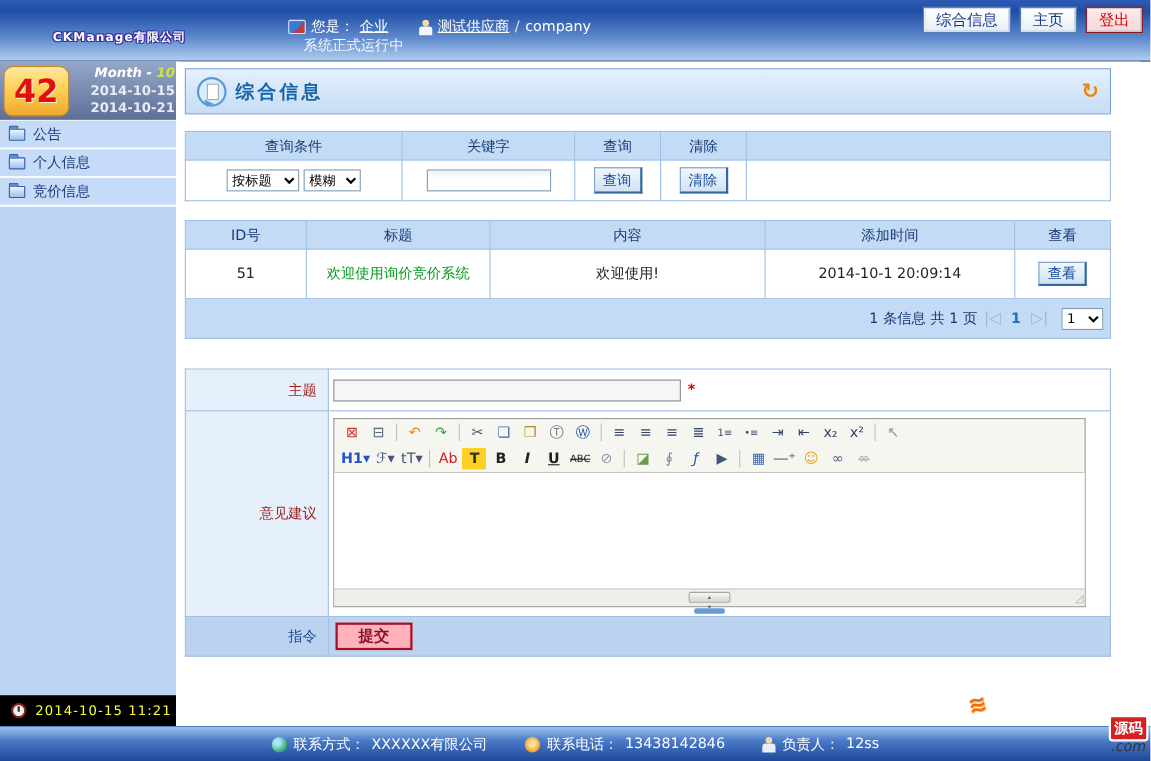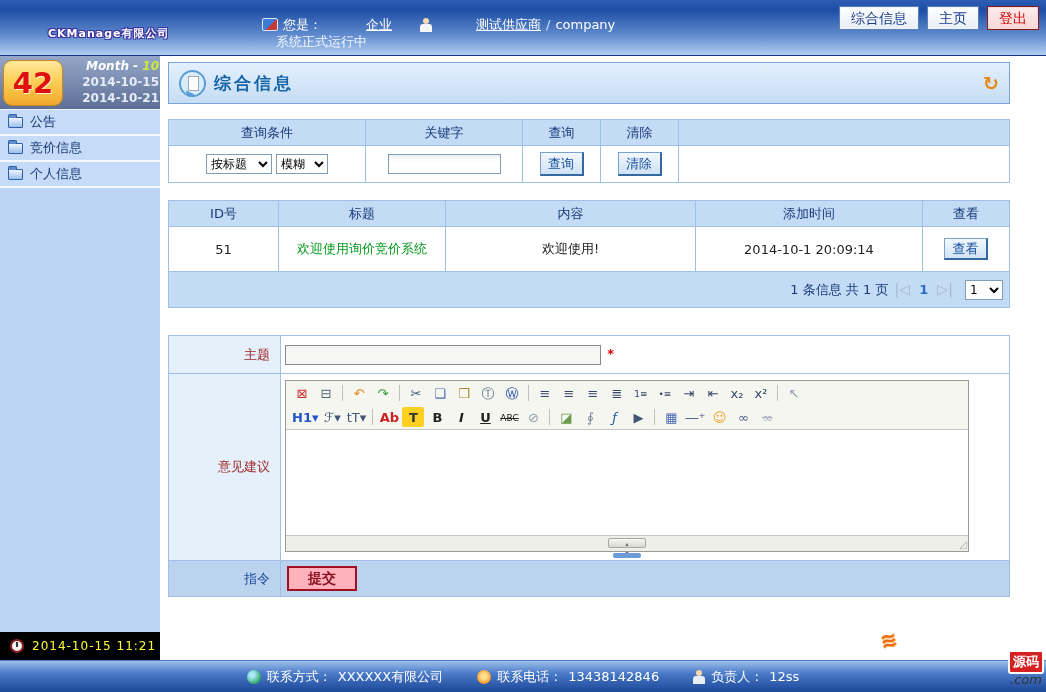--- a/index.html
+++ b/index.html
@@ -7,21 +7,21 @@
   body { font-family:"DejaVu Sans","Liberation Sans",sans-serif; font-size:13px; background:#fff; position:relative; }
 
   
   .topbar { position:absolute; left:0; top:0; width:1046px; height:56px;
     background:linear-gradient(180deg,#2e5cb4 0%,#1e4ea6 18%,#5d88cc 62%,#aecdf0 100%);
     border-bottom:1px solid #16397c; color:#fff; }
   .logo { position:absolute; left:48px; top:26px; font-size:11px; font-weight:bold; color:#fff;
     text-shadow:1px 1px 0 #3b2f9e, -1px -1px 0 #3b2f9e, 1px -1px 0 #3b2f9e, -1px 1px 0 #3b2f9e; letter-spacing:1px; }
   .user-block { position:absolute; left:262px; top:16px; line-height:17px; }
   .user-line { display:flex; align-items:center; gap:5px; font-size:13px; }
-  .user-line a { color:#fff; text-decoration:underline;margin-left:39px; }
+  .user-line a { color:#fff; text-decoration:underline; }
   .marquee-line { margin-left:14px; font-size:13px; color:#f2f6ff; }
   .ico-pc { display:inline-block; width:16px; height:13px; background:linear-gradient(135deg,#3a7ad8 0 55%,#c23a3a 55% 100%); border:1px solid #dce8fa; border-radius:2px; }
   .ico-user-top { display:inline-block; width:12px; height:14px; position:relative; }
   .ico-user-top::before { content:""; position:absolute; left:3px; top:0; width:6px; height:6px; border-radius:50%; background:#f5d9a8; }
   .ico-user-top::after { content:""; position:absolute; left:0; top:6px; width:12px; height:8px; border-radius:3px 3px 0 0; background:#f4f6fa; }
   .topbar-buttons { position:absolute; right:8px; top:7px; display:flex; gap:10px; }
   .tb-btn { height:22px; padding:2px 10px; background:linear-gradient(#ffffff,#e8eef6); border:1px solid #f0f4fa; outline:1px solid #5a80b8;
     color:#1a3a8a; font-size:14px; cursor:pointer; font-family:inherit; }
   .tb-btn.logout { color:#cc0000; border-color:#f6dada; outline-color:#8a1a1a; background:linear-gradient(#ffeaea,#f6d8d8); }
 
@@ -67,21 +67,21 @@
     color:#1a50a0; font-size:13px; font-family:inherit; cursor:pointer; }
   .data-tbl { margin-top:17px; }
   .data-row td { height:45px; background:#fff; text-align:center; color:#222; }
   .cell-title { color:#089a20; }
   .pager-row td { height:36px; background:#c3dbf5; text-align:right; color:#1a3a7a; padding-right:6px; }
   .pg-ico { color:#a8b6cc; font-size:14px; margin:0 2px; cursor:pointer; }
   .pg-num { color:#2a6ac0; font-weight:bold; margin:0 3px; }
   .pg-sel { width:38px; margin-left:6px; }
 
   .form-tbl { margin-top:27px; }
-  .lbl-cell { width:112px; background:#e6f0fb; text-align:right; padding-right:10px; color:#9a2222; }
+  .lbl-cell { width:130px; background:#e6f0fb; text-align:right; padding-right:10px; color:#9a2222; }
   .form-tbl td { vertical-align:middle; }
   .row-subject td { height:38px; }
   .subj-input { width:316px; height:20px; border:1px solid #868a8e; background:#f6f6f4; margin-left:4px; vertical-align:middle; }
   .req { color:#e00000; font-weight:bold; margin-left:2px; }
   .row-editor .edit-cell { background:#fff; padding:6px 0 8px 4px; }
   .editor { width:684px; border:1px solid #9a9a96; background:#f6f6f1; position:relative; }
   .tb-row { display:flex; align-items:center; flex-wrap:nowrap; padding:2px 4px; }
   .tb-ic { display:inline-block; min-width:22px; height:20px; line-height:20px; text-align:center; font-size:13px; margin:0 1px; cursor:pointer; border:1px solid transparent; border-radius:2px; white-space:nowrap; }
   .tb-sep { display:inline-block; width:1px; height:16px; background:#c0c0ba; margin:0 4px; }
   .edit-area { background:#fff; border-top:1px solid #c8c8c2; height:106px; cursor:text; }
@@ -149,25 +149,25 @@
       <div class="cal-date">2014-10-15</div>
       <div class="cal-date">2014-10-21</div>
     </div>
   </div>
   <div class="menu-item">
     <span class="folder"></span>
     <span>公告</span>
   </div>
   <div class="menu-item">
     <span class="folder"></span>
-    <span>竞价信息</span>
+    <span>个人信息</span>
   </div>
   <div class="menu-item">
     <span class="folder"></span>
-    <span>个人信息</span>
+    <span>竞价信息</span>
   </div>
 </div>
 <div class="sidebar-status">
   <span class="clock-ico"></span>
   <span class="status-time">2014-10-15 11:21</span>
 </div>
 <div class="vsep"></div>
 <div class="collapse-arrow">◂</div>
 
 <div class="main">
@@ -286,21 +286,21 @@
                   <span class="tb-ic" style="color: rgb(51, 68, 102);">x₂</span>
                   <span class="tb-ic" style="color: rgb(51, 68, 102);">x²</span>
                   <span class="tb-sep"></span>
                   <span class="tb-ic" style="color: rgb(136, 153, 170);">↖</span>
                 </div>
             <div class="tb-row">
                   <span class="tb-ic" style="color: rgb(34, 85, 204); font-weight: bold;">H1▾</span>
                   <span class="tb-ic" style="color: rgb(68, 85, 119); font-style: italic;">ℱ▾</span>
                   <span class="tb-ic" style="color: rgb(68, 85, 119);">tT▾</span>
                   <span class="tb-sep"></span>
-                  <span class="tb-ic" style="color: rgb(204, 34, 34); font-weight: bold;">Ab</span>
+                  <span class="tb-ic" style="color: rgb(204, 34, 34); font-weight: normal;">Ab</span>
                   <span class="tb-ic" style="color: rgb(51, 51, 51); background: rgb(255, 208, 36); font-weight: bold;">T</span>
                   <span class="tb-ic" style="color: rgb(34, 34, 34); font-weight: bold;">B</span>
                   <span class="tb-ic" style="color: rgb(34, 34, 34); font-weight: bold; font-style: italic;">I</span>
                   <span class="tb-ic" style="color: rgb(34, 34, 34); font-weight: bold; text-decoration: underline;">U</span>
                   <span class="tb-ic" style="color: rgb(34, 34, 34); text-decoration: line-through; font-size: 9px;">ABC</span>
                   <span class="tb-ic" style="color: rgb(136, 153, 170);">⊘</span>
                   <span class="tb-sep"></span>
                   <span class="tb-ic" style="color: rgb(106, 154, 74);">◪</span>
                   <span class="tb-ic" style="color: rgb(119, 136, 153);">∮</span>
                   <span class="tb-ic" style="color: rgb(34, 85, 170); font-style: italic;">ƒ</span>

